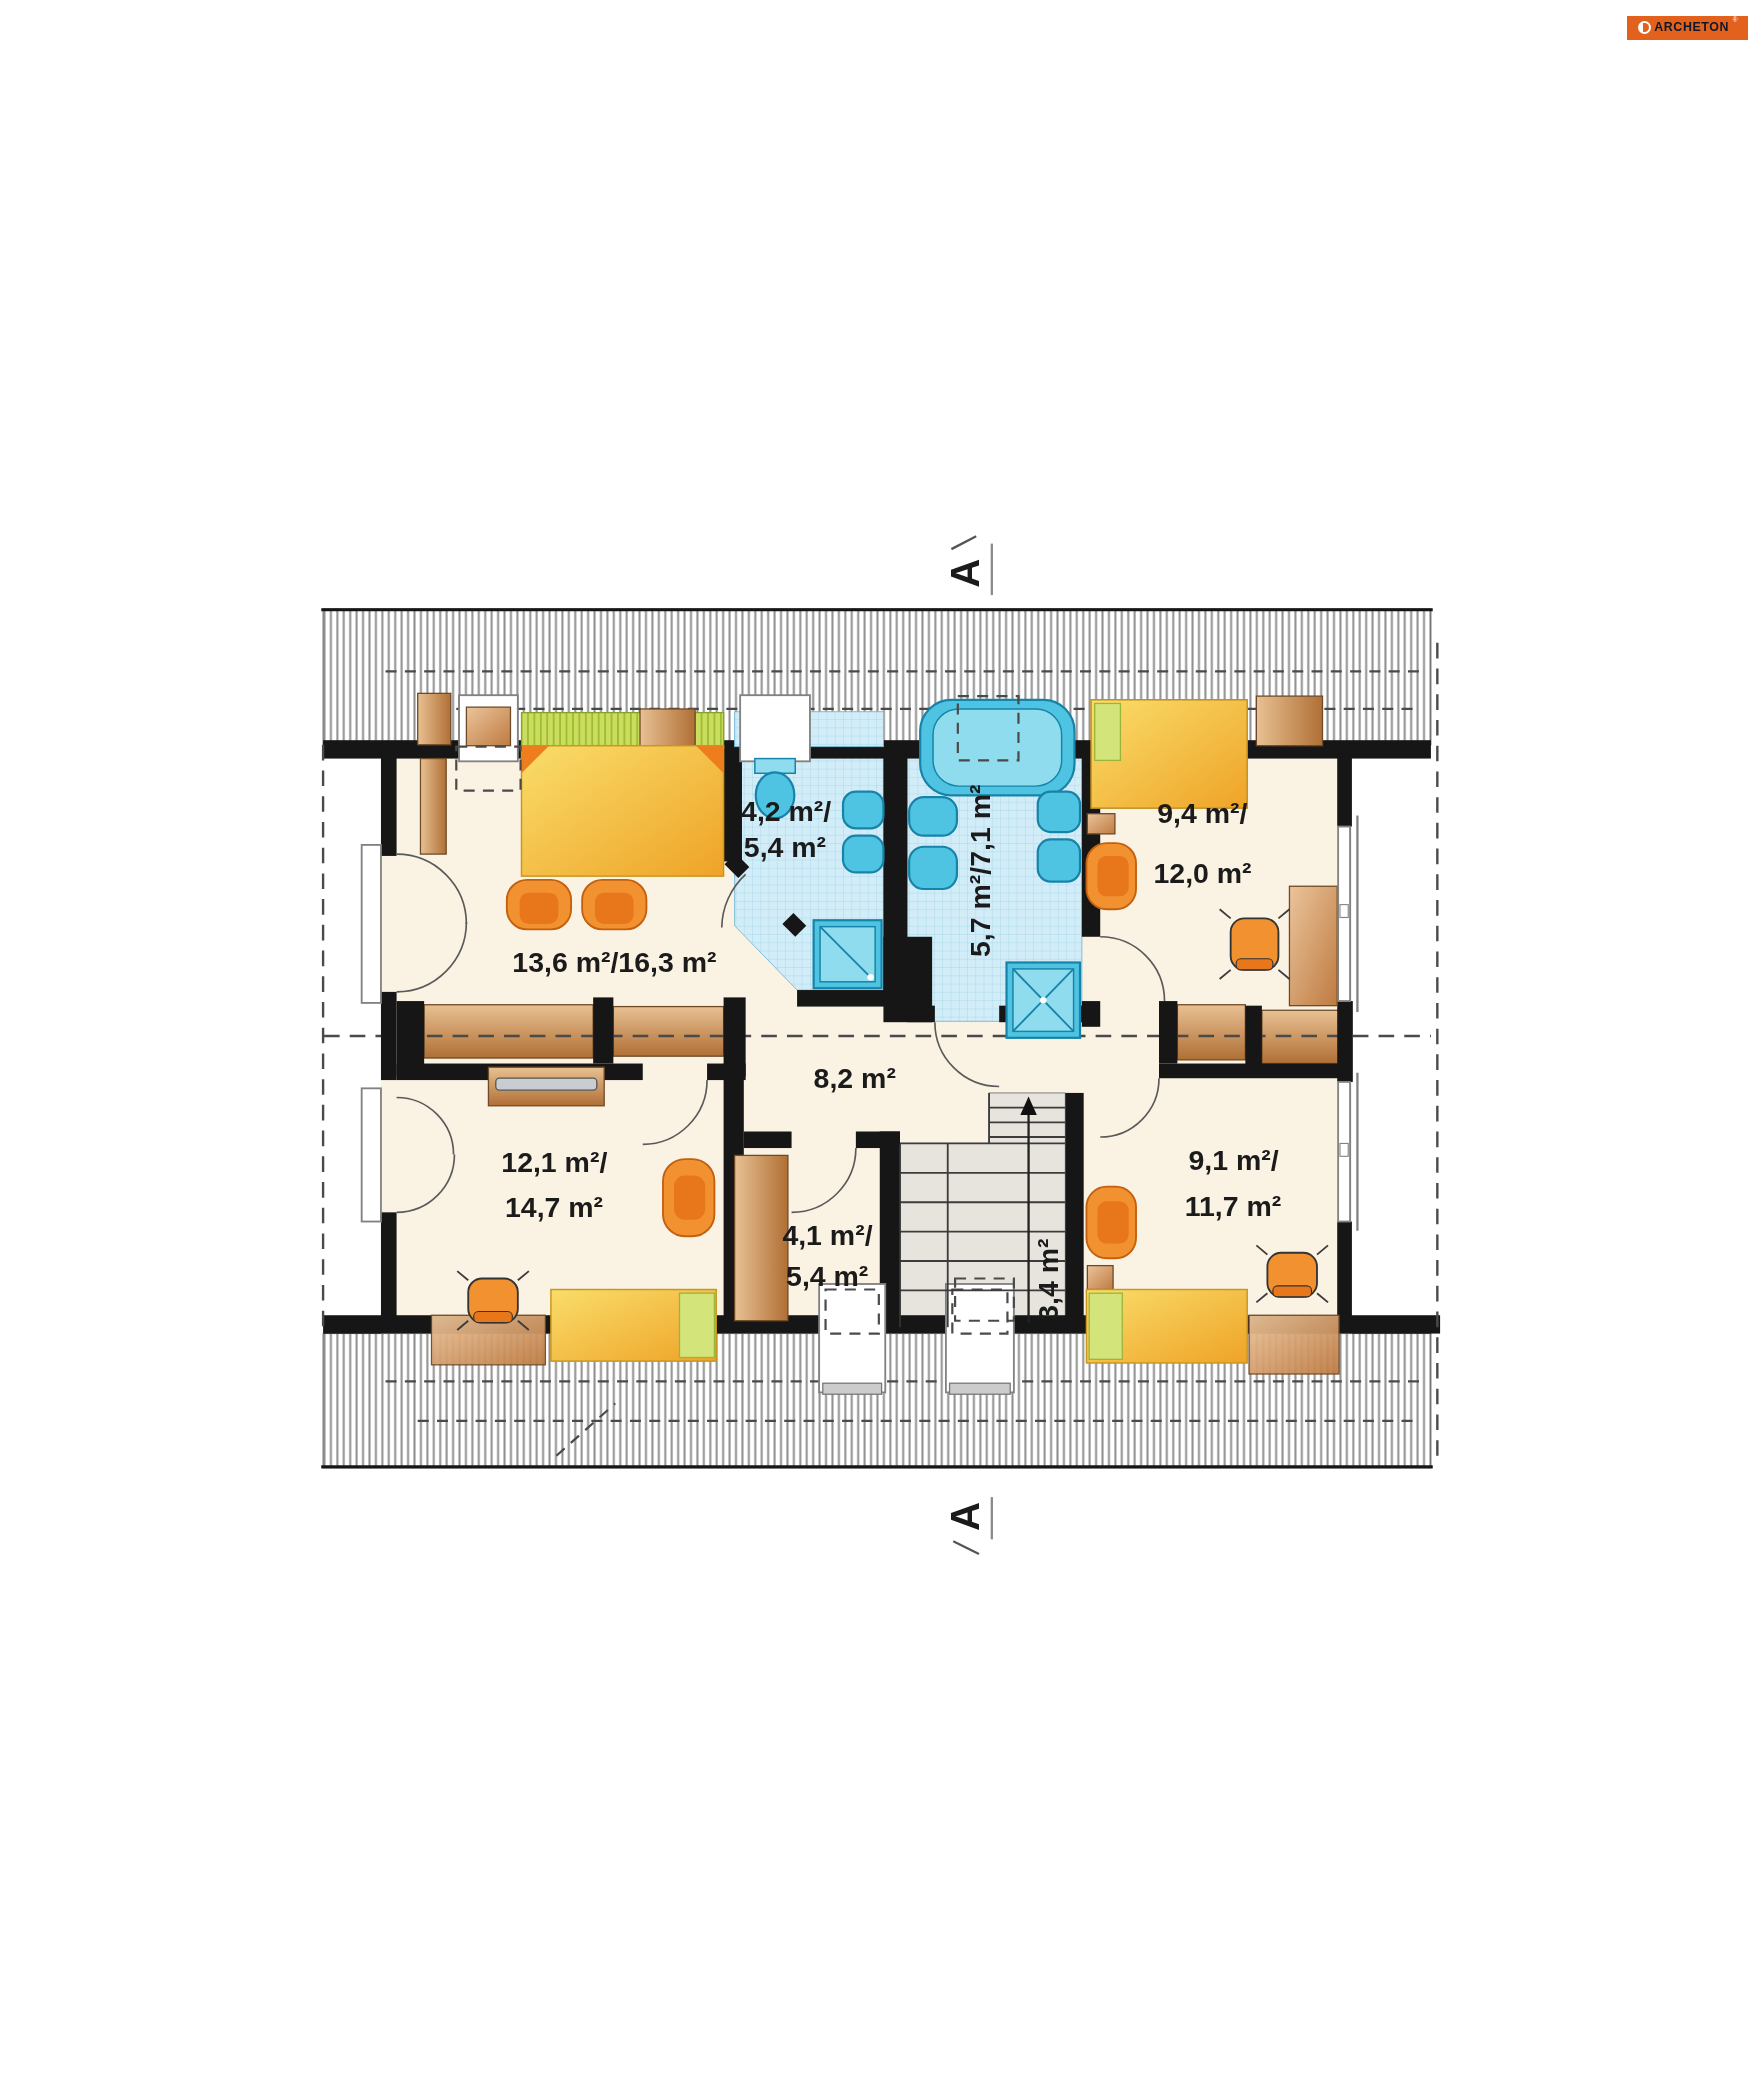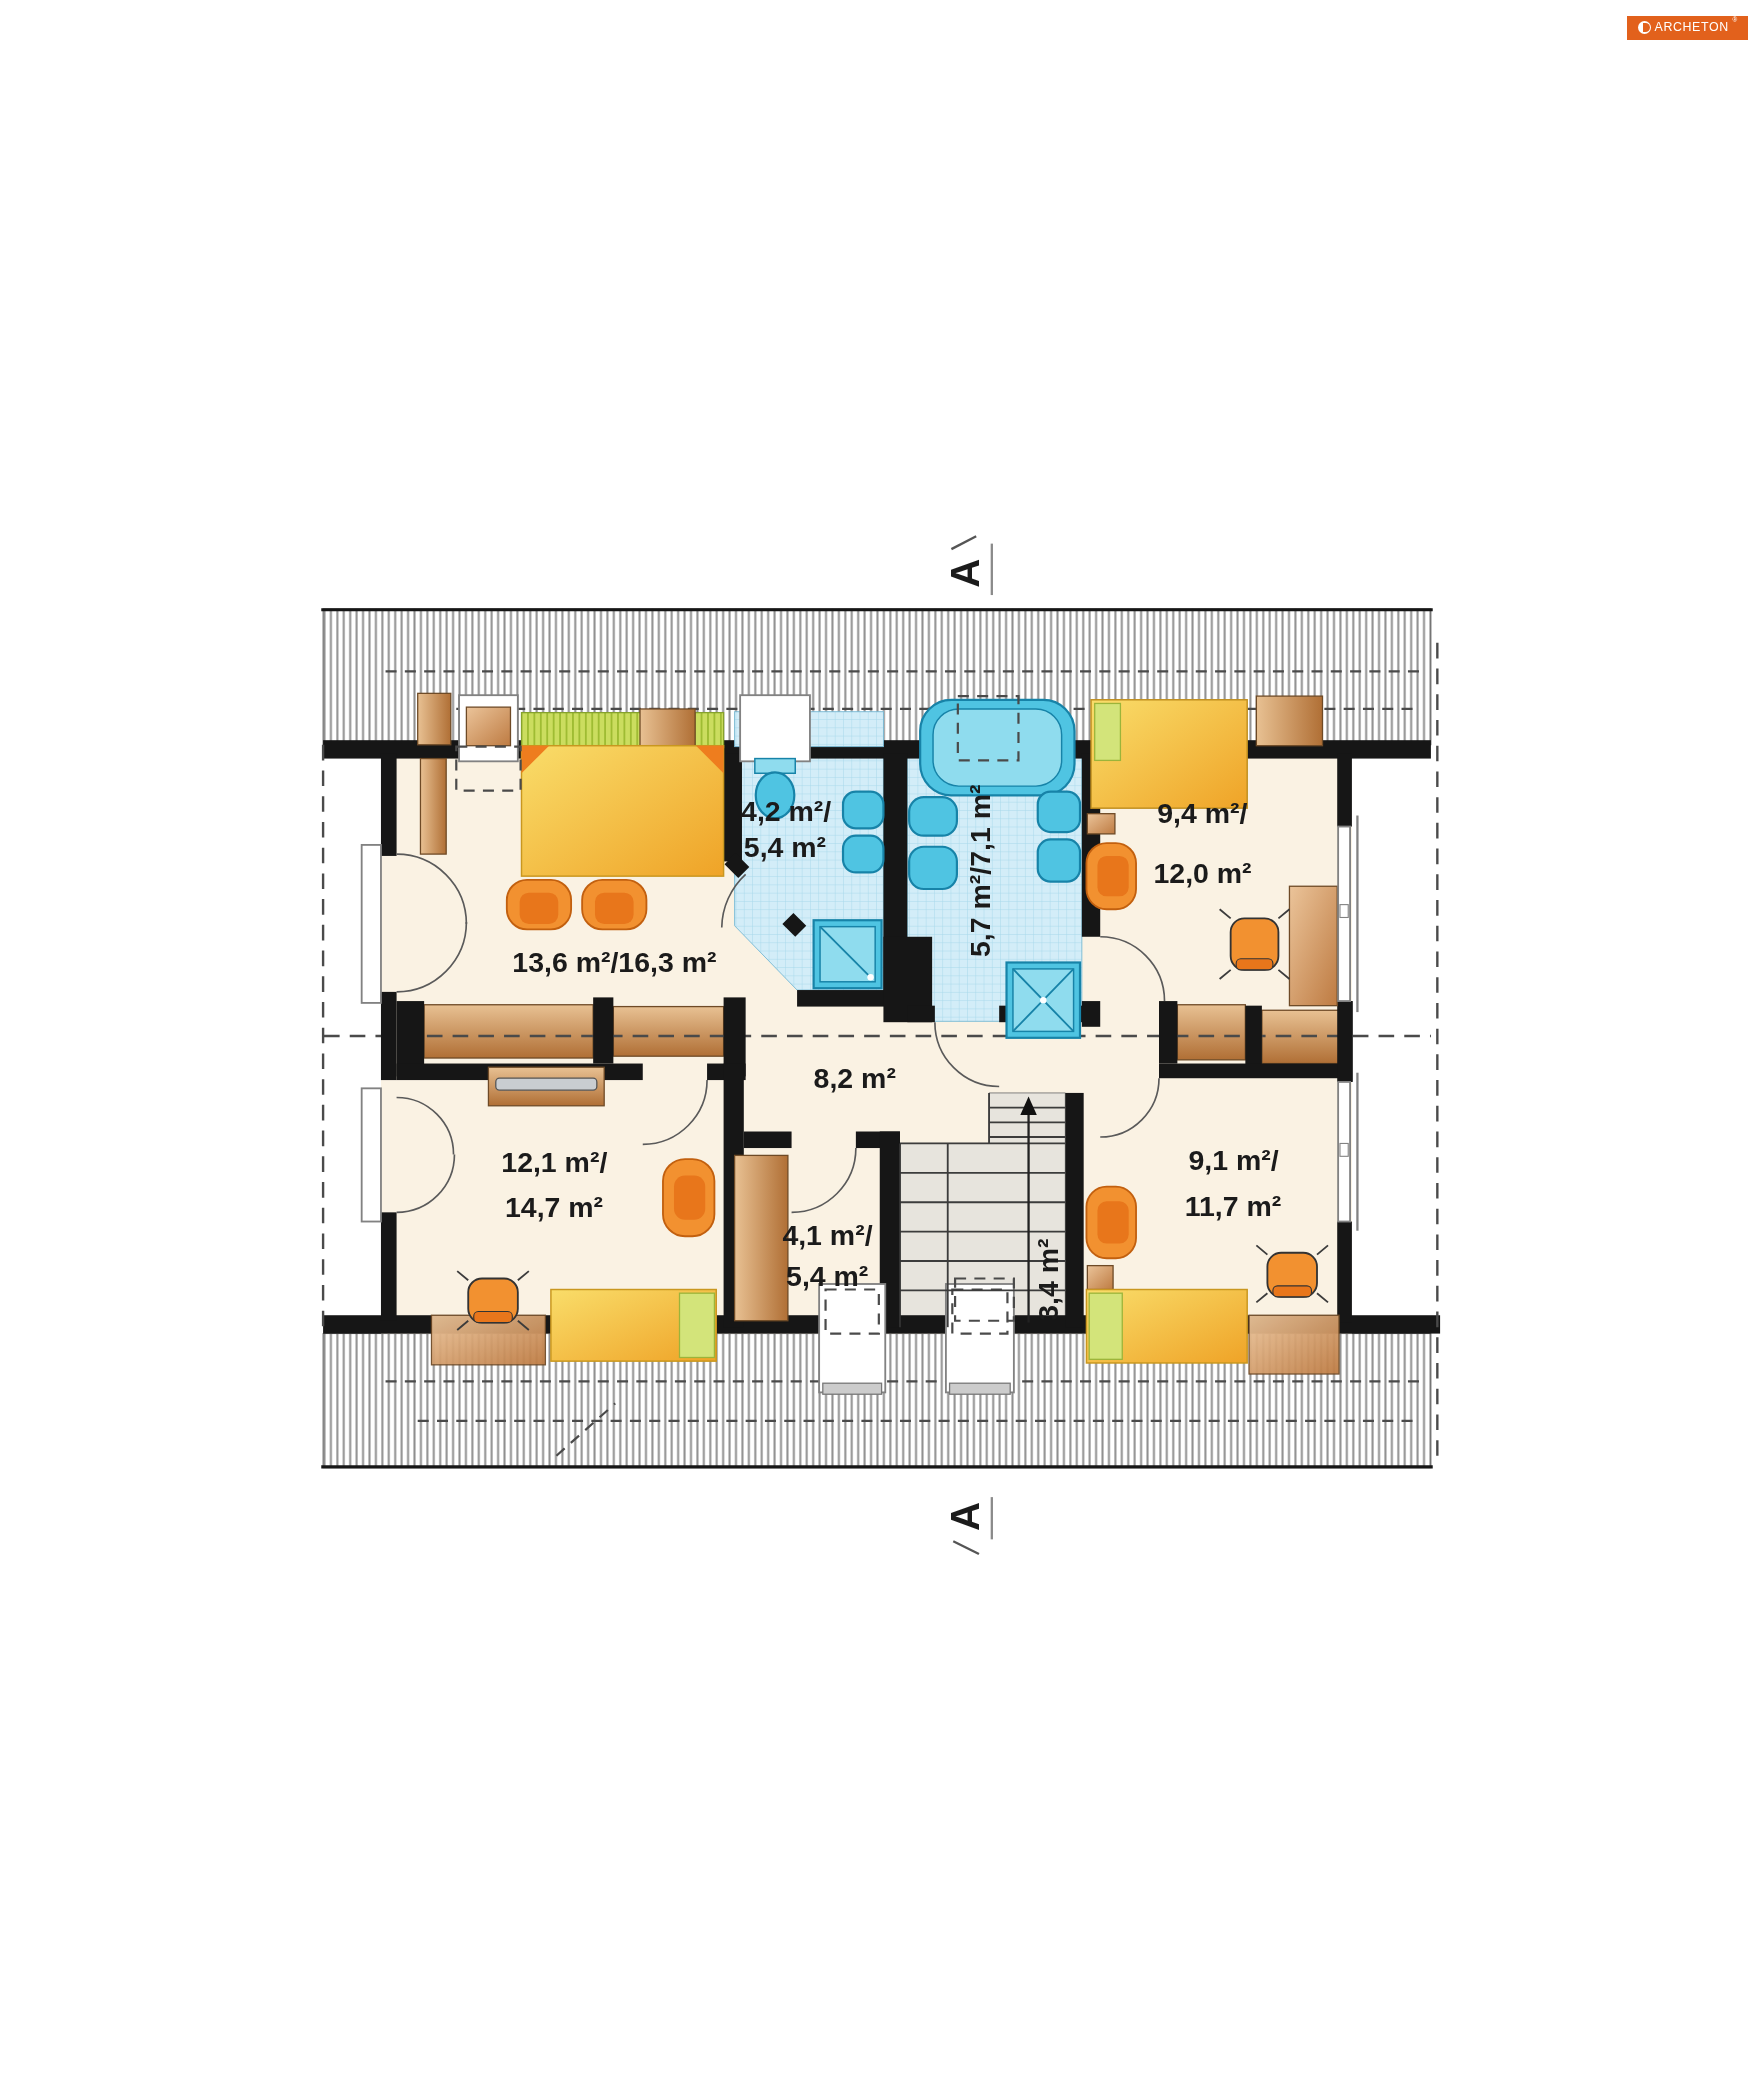--- a/index.html
+++ b/index.html
@@ -3,21 +3,21 @@
 <meta charset="utf-8">
 <style>
   html,body{margin:0;padding:0;background:#fff;}
   .canvas{position:relative;width:1763px;height:2085px;background:#ffffff;overflow:hidden;
           font-family:"Liberation Sans",sans-serif;}
   
   .logo{position:absolute;left:1627px;top:15.6px;width:121px;height:24px;background:#E2611C;
         display:flex;align-items:center;justify-content:center;gap:3.7px;}
   .logo .ic{width:13px;height:13px;border-radius:50%;background:#fff;position:relative;flex:0 0 auto;}
   .logo .ic i{position:absolute;left:5.5px;top:1.8px;width:6.4px;height:9.2px;border-radius:0 6.4px 6.4px 0;background:#E2611C;}
-  .logo .t{color:#ffffff;font-weight:400;font-size:12.4px;letter-spacing:0.6px;line-height:1;}
+  .logo .t{color:#0f172a;font-weight:700;font-size:12.4px;letter-spacing:0.6px;line-height:1;}
   .logo .r{color:#fff;font-size:6.4px;line-height:1;align-self:flex-start;margin-top:1.8px;}
   
   .wall{fill:#161616;}
   .lbl{font-family:"Liberation Sans",sans-serif;font-weight:700;font-size:31px;fill:#1b1b1b;}
   .lblA{font-family:"Liberation Sans",sans-serif;font-weight:700;font-size:44px;fill:#1b1b1b;}
   .arc{fill:none;stroke:#5a5a5a;stroke-width:1.8;}
   .dash{stroke:#4a4a4a;stroke-width:2.6;stroke-dasharray:17 11;fill:none;}
   .dashf{stroke:#4a4a4a;stroke-width:2.4;stroke-dasharray:12 9;fill:none;}
   .step{stroke:#3c3c3c;stroke-width:2;fill:none;}
   .fixture{fill:#4FC4E2;stroke:#1783A8;stroke-width:2.4;}

